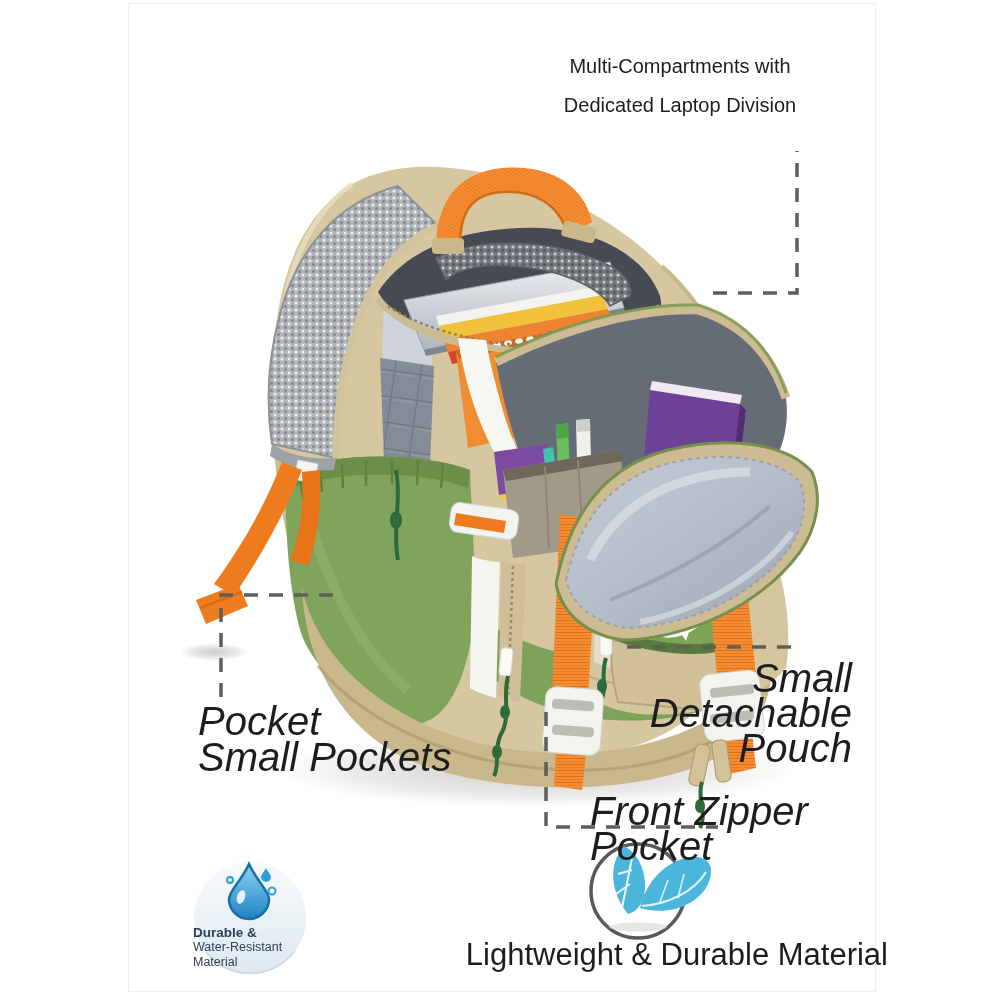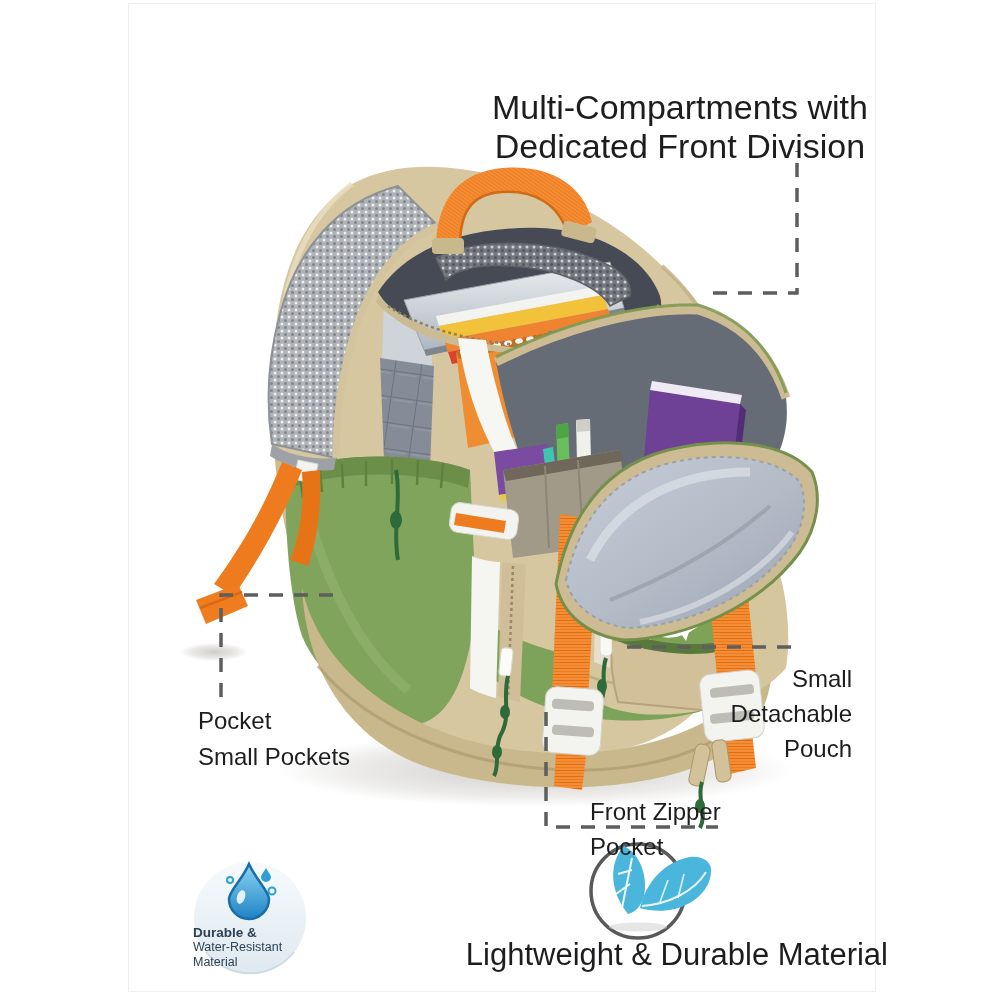--- a/index.html
+++ b/index.html
@@ -2,22 +2,22 @@
 <html><head>
 <meta charset="utf-8">
 <style>
   html,body{margin:0;padding:0;background:#ffffff;}
   .stage{position:relative;width:1000px;height:1000px;background:#ffffff;overflow:hidden;
          font-family:"Liberation Sans",sans-serif;}
   .card{position:absolute;left:128px;top:3px;width:748px;height:989px;
         border:1px solid #efefef;background:#ffffff;box-sizing:border-box;}
   .art{position:absolute;left:0;top:0;width:1000px;height:1000px;}
   .callout{position:absolute;color:#1d1d1f;font-weight:500;letter-spacing:0px;}
-  .co-big{font-size:34px;line-height:39px;margin-top:41px;}
-  .co-mid{font-size:24px;line-height:36px;}
+  .co-big{font-size:20px;line-height:39px;}
+  .co-mid{font-size:40px;line-height:36px;font-style:italic;}
   #label-compartments{left:470px;top:47px;width:420px;text-align:center;}
   #label-side-pockets{left:198px;top:703px;text-align:left;}
   #label-pouch{left:620px;top:661px;width:232px;text-align:right;line-height:35px;}
   #label-zipper{left:590px;top:794px;width:248px;text-align:left;line-height:35px;}
   #label-material{left:388px;top:937px;width:500px;text-align:right;font-size:31px;}
   #badge-water-text{position:absolute;left:193px;top:925px;width:114px;text-align:left;
         color:#2d4156;font-size:12.5px;line-height:15px;font-weight:400;}
   #badge-water-text .b1{font-weight:700;font-size:13.5px;}
 </style>
 </head>
@@ -264,21 +264,21 @@
       <path d="M249,864 C256,880 269,891 269,899 A20,20 0 1 1 229,899 C229,891 242,880 249,864 Z" fill="url(#dropGrad)" stroke="#1a6ea8" stroke-width="2.5"></path>
       <ellipse cx="241" cy="897" rx="4" ry="7" fill="#ffffff" opacity="0.85" transform="rotate(18 241 897)"></ellipse>
       <circle cx="230" cy="880" r="3" fill="none" stroke="#2e9fd6" stroke-width="2"></circle>
       <path d="M266,868 C268,872 271,875 271,877 A5,5 0 1 1 261,877 C261,875 264,872 266,868 Z" fill="#2e9fd6"></path>
       <circle cx="272" cy="891" r="3.5" fill="none" stroke="#2e9fd6" stroke-width="2"></circle>
     </g>
   </svg>
 
   <div class="callout co-big" id="label-compartments">
     <div>Multi-Compartments with</div>
-    <div>Dedicated Front Division</div>
+    <div>Dedicated Laptop Division</div>
   </div>
 
   <div class="callout co-mid" id="label-side-pockets">
     <div>Pocket</div>
     <div>Small Pockets</div>
   </div>
 
   <div class="callout co-mid" id="label-pouch">
     <div>Small</div>
     <div>Detachable</div>

